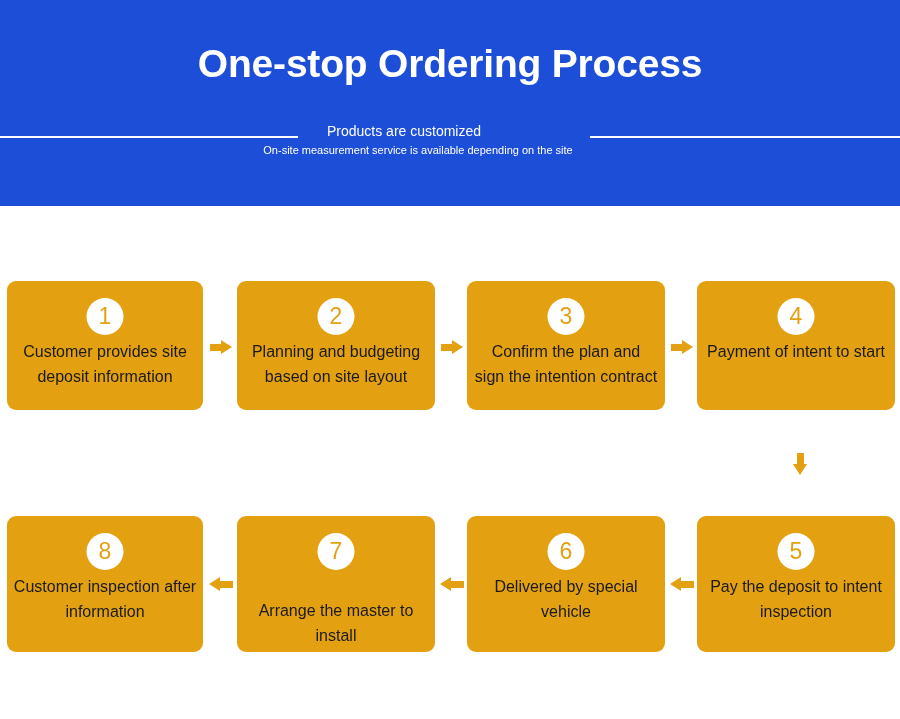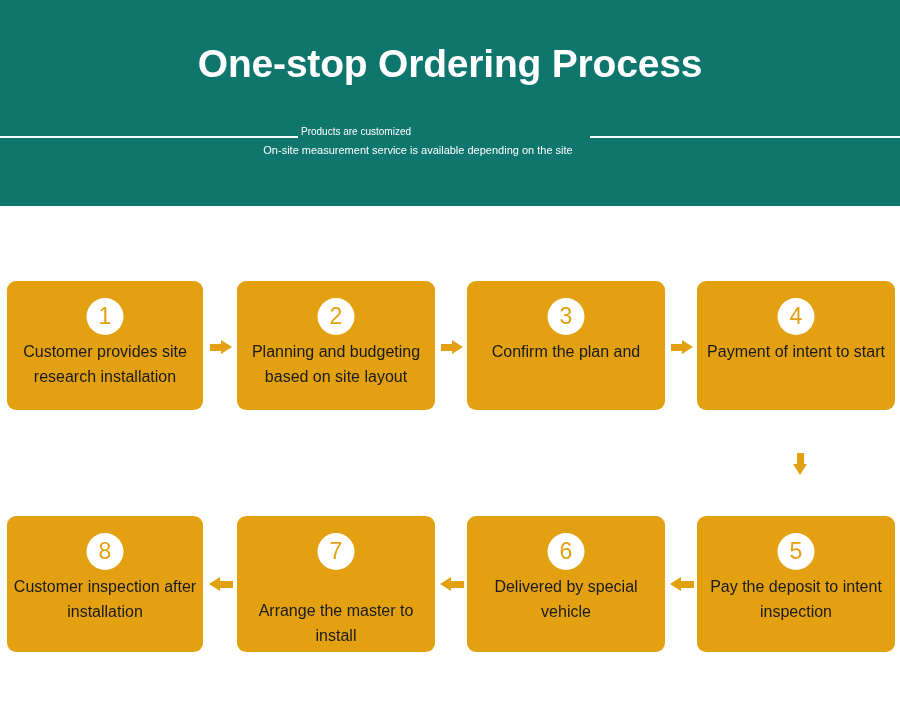--- a/index.html
+++ b/index.html
@@ -15,21 +15,21 @@
     position: relative;
   }
 
   
   #header {
     position: absolute;
     left: 0;
     top: 0;
     width: 900px;
     height: 206px;
-    background: #0f766e;
+    background: #1d4ed8;
     overflow: hidden;
   }
   #header-title {
     position: absolute;
     left: 0;
     top: 41px;
     width: 900px;
     text-align: center;
     color: #ffffff;
     font-size: 39px;
@@ -47,23 +47,24 @@
   #header-rule-left  { left: 0px;   width: 298px; }
   #header-rule-right { left: 590px; width: 310px; }
 
   #header-sub1 {
     position: absolute;
     left: 0;
     top: 124px;
     width: 712px;
     text-align: center;
     color: #ffffff;
-    font-size: 10px;
+    font-size: 14px;
     line-height: 15px;
     white-space: nowrap;
+    padding-left: 48px;
   }
   #header-sub2 {
     position: absolute;
     left: 0;
     top: 143px;
     width: 836px;
     text-align: center;
     color: #ffffff;
     font-size: 11px;
     line-height: 15px;
@@ -175,21 +176,21 @@
 
   <div id="header-sub2">On-site measurement service is available depending on the site</div>
 </div>
 
 <div id="flow">
 
   <div class="step-box" style="left:7px; top:75px; width:196px; height:129px;">
     <div class="step-badge">1</div>
     <div class="step-text">
       <span>Customer provides site</span>
-      <span class="l2">research installation</span>
+      <span class="l2">deposit information</span>
     </div>
   </div>
 
   <div class="arrow arrow-right" style="left:210px; top:134px;">
     <div class="arrow-shaft"></div>
       <div class="arrow-head"></div>
   </div>
 
   <div class="step-box" style="left:237px; top:75px; width:198px; height:129px;">
     <div class="step-badge">2</div>
@@ -201,20 +202,21 @@
 
   <div class="arrow arrow-right" style="left:441px; top:134px;">
     <div class="arrow-shaft"></div>
       <div class="arrow-head"></div>
   </div>
 
   <div class="step-box" style="left:467px; top:75px; width:198px; height:129px;">
     <div class="step-badge">3</div>
     <div class="step-text">
       <span>Confirm the plan and</span>
+      <span class="l2">sign the intention contract</span>
     </div>
   </div>
 
   <div class="arrow arrow-right" style="left:671px; top:134px;">
     <div class="arrow-shaft"></div>
       <div class="arrow-head"></div>
   </div>
 
   <div class="step-box" style="left:697px; top:75px; width:198px; height:129px;">
     <div class="step-badge">4</div>
@@ -225,21 +227,21 @@
 
   <div class="arrow arrow-down" style="left:793px; top:247px;">
     <div class="arrow-shaft"></div>
       <div class="arrow-head"></div>
   </div>
 
   <div class="step-box" style="left:7px; top:310px; width:196px; height:136px;">
     <div class="step-badge">8</div>
     <div class="step-text">
       <span>Customer inspection after</span>
-      <span class="l2">installation</span>
+      <span class="l2">information</span>
     </div>
   </div>
 
   <div class="arrow arrow-left" style="left:209px; top:371px;">
     <div class="arrow-shaft"></div>
       <div class="arrow-head"></div>
   </div>
 
   <div class="step-box" style="left:237px; top:310px; width:198px; height:136px;">
     <div class="step-badge">7</div>

